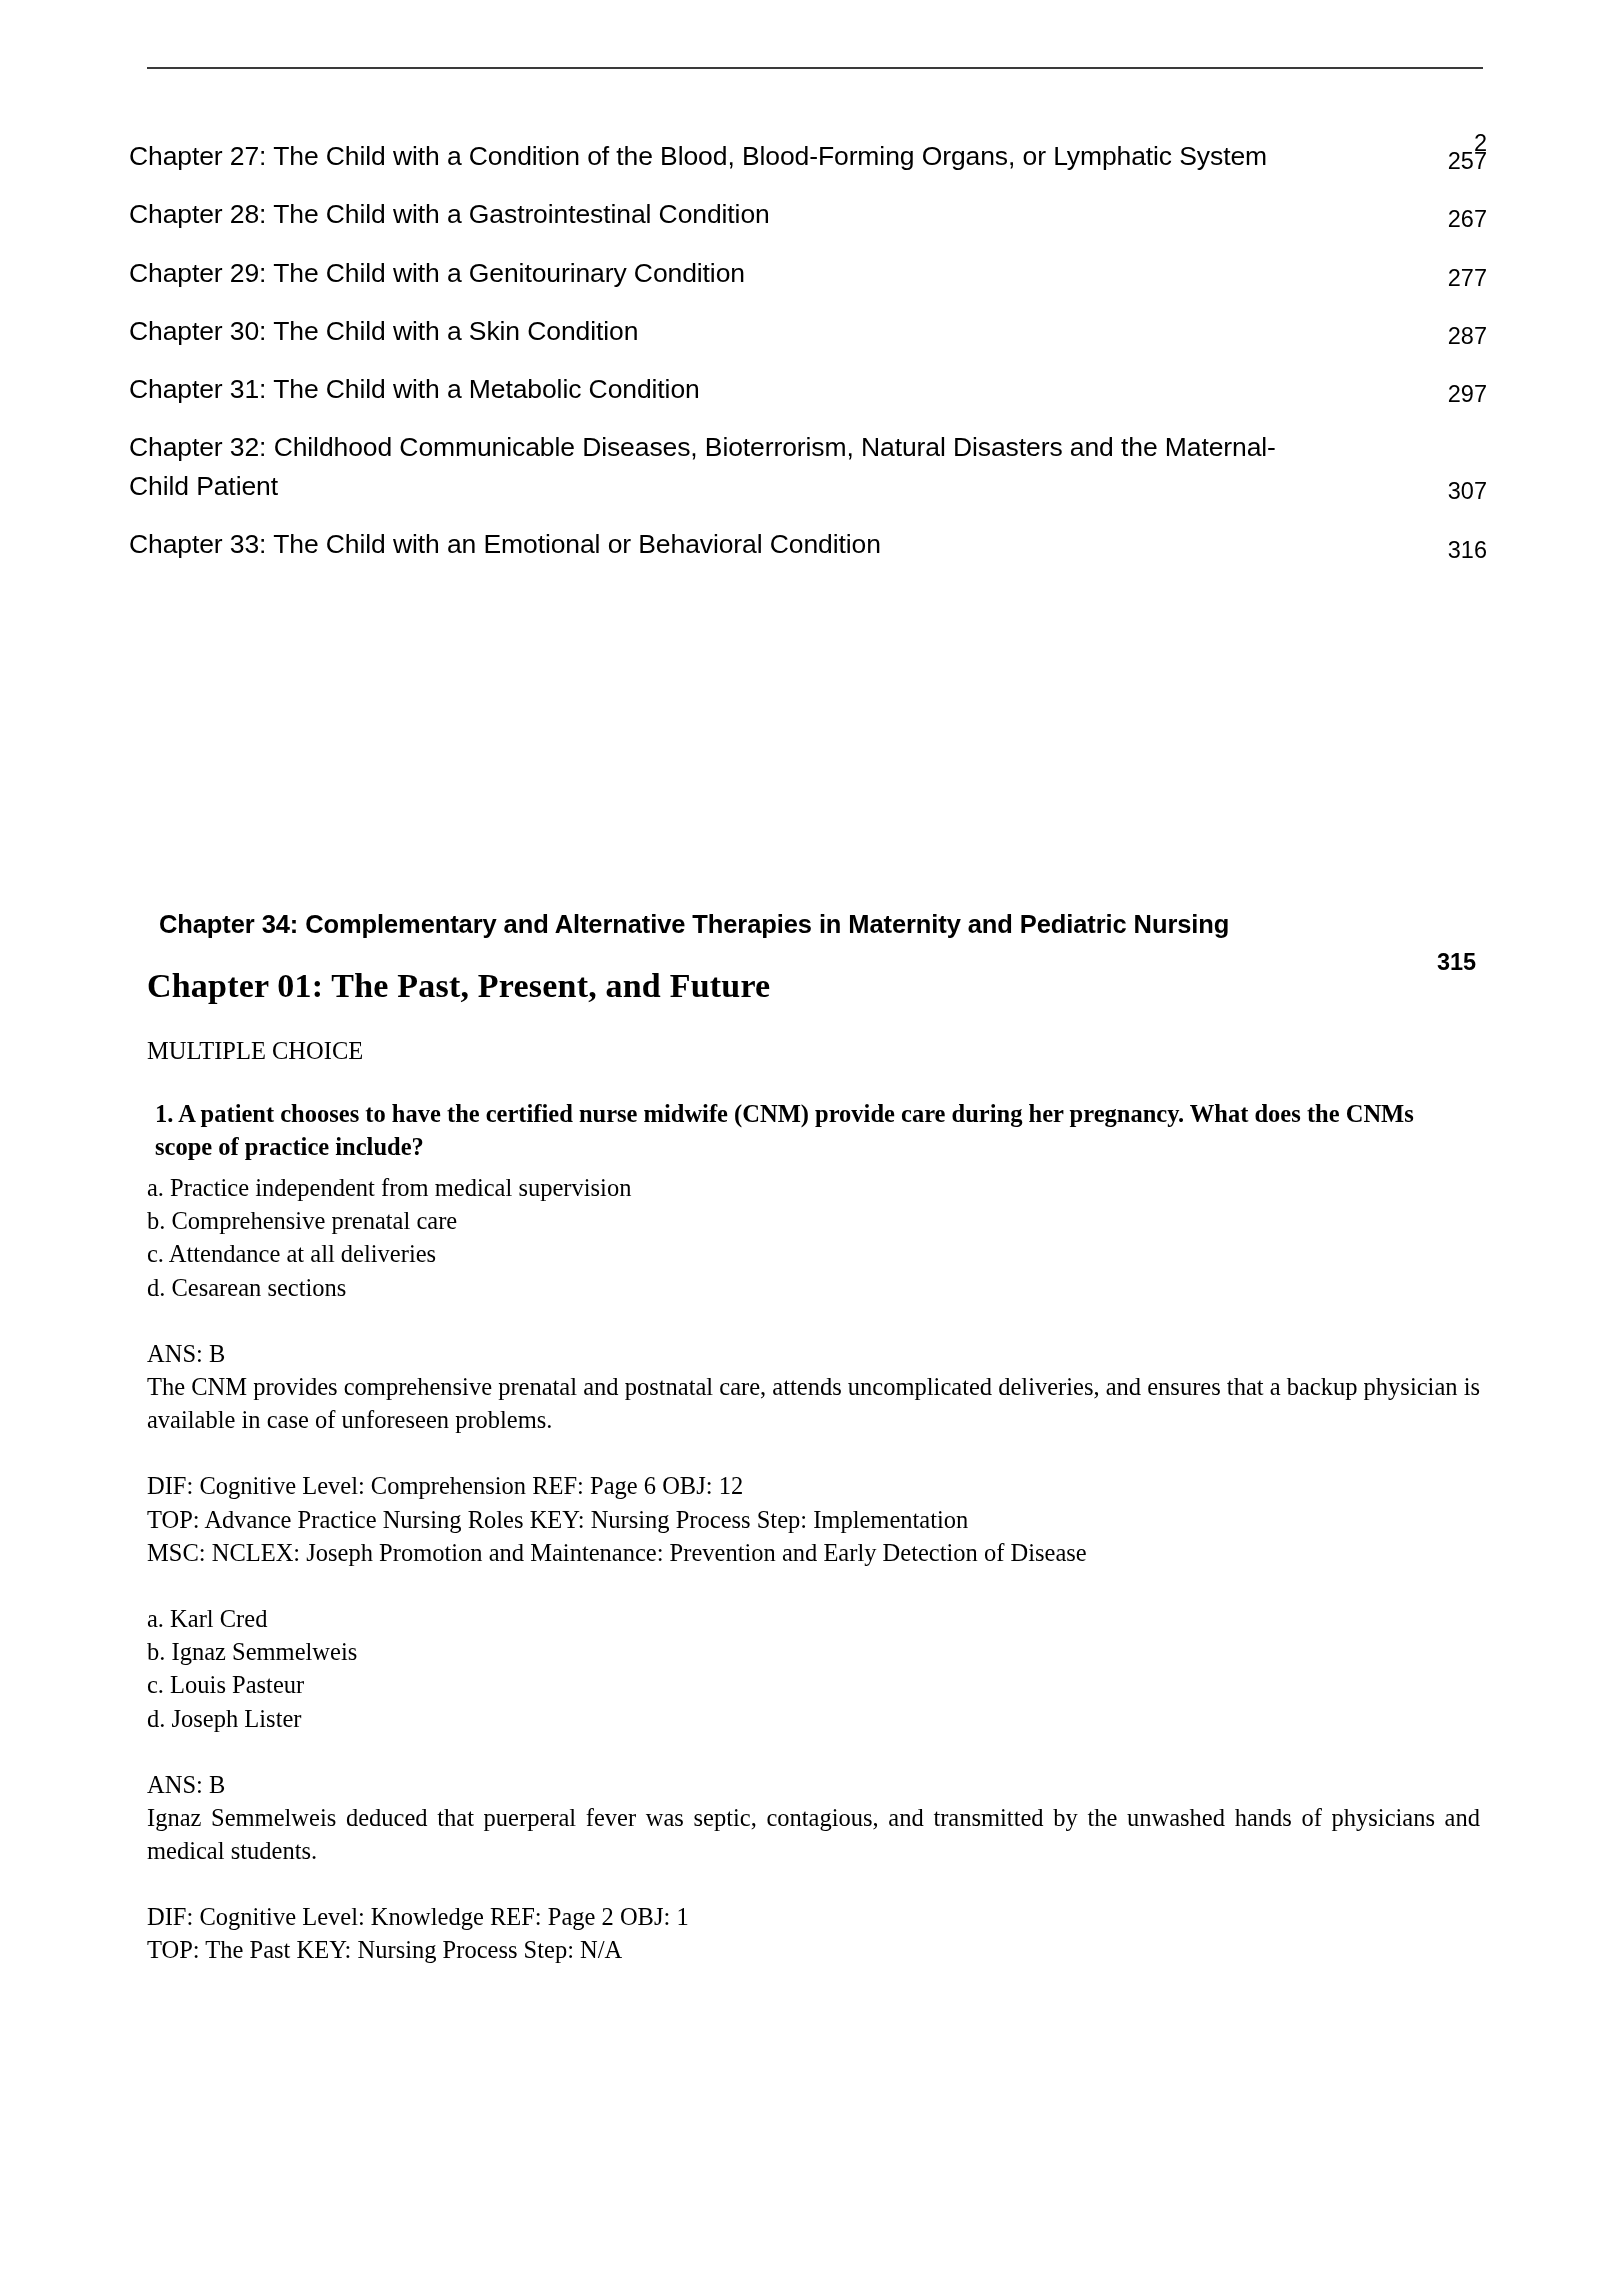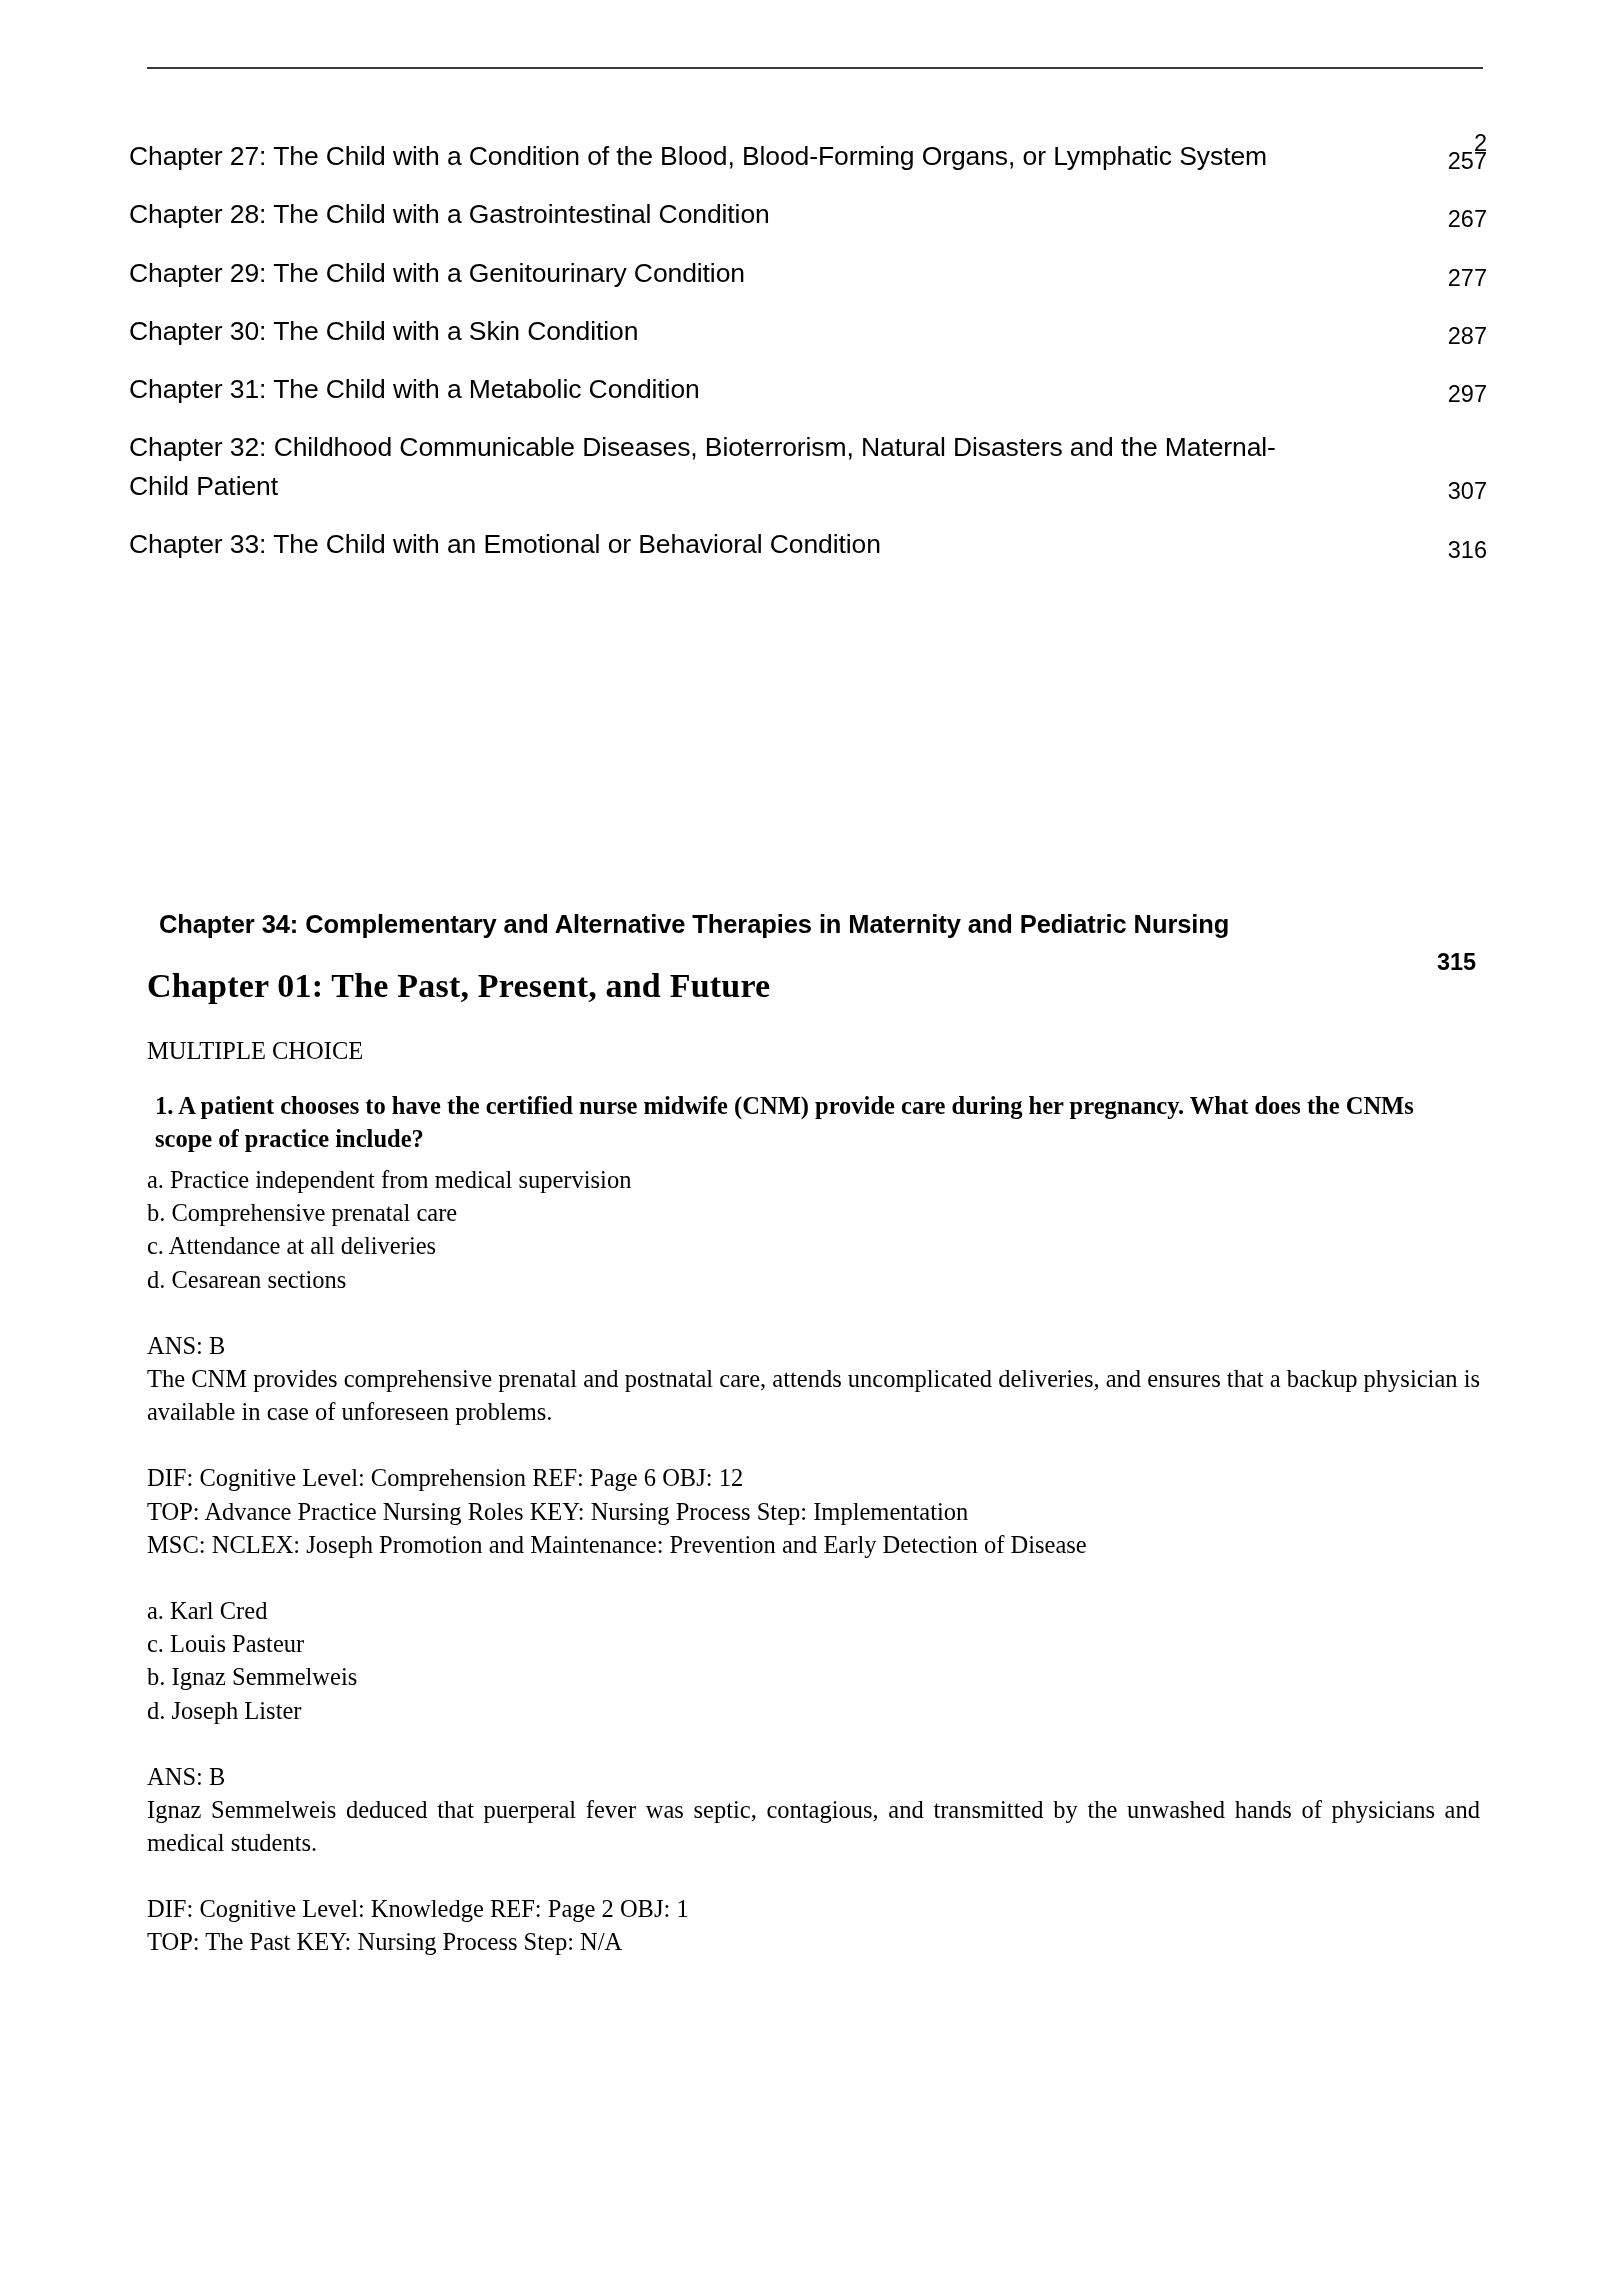--- a/index.html
+++ b/index.html
@@ -101,21 +101,21 @@
   .chapter-heading {
     font-size: 34px;
     font-weight: bold;
     line-height: 1.25;
     margin: 0 0 27.4px 0;
     letter-spacing: 0.2px;
   }
   .section-label {
     font-size: 24.5px;
     line-height: 1.3;
-    margin: 0 0 22px 0;
+    margin: 0 0 30px 0;
   }
   .qblock {
     margin-bottom: 0;
   }
   .qstem {
     font-size: 24.5px;
     line-height: 1.355;
     margin: 8px;
     font-weight: bold;
   }
@@ -220,22 +220,22 @@
       <div class="gap"></div>
       <p class="meta">DIF: Cognitive Level: Comprehension REF: Page 6 OBJ: 12</p>
       <p class="meta">TOP: Advance Practice Nursing Roles KEY: Nursing Process Step: Implementation</p>
       <p class="meta">MSC: NCLEX: Joseph Promotion and Maintenance: Prevention and Early Detection of Disease</p>
     </div>
 
     <div class="gap"></div>
 
     <div class="qblock">
       <p class="opt">a. Karl Cred</p>
+      <p class="opt">b. Ignaz Semmelweis</p>
       <p class="opt">c. Louis Pasteur</p>
-      <p class="opt">b. Ignaz Semmelweis</p>
       <p class="opt">d. Joseph Lister</p>
       <div class="gap"></div>
       <p class="ans">ANS: B</p>
       <p class="rationale">Ignaz Semmelweis deduced that puerperal fever was septic, contagious, and transmitted by the unwashed hands of physicians and medical students.</p>
       <div class="gap"></div>
       <p class="meta">DIF: Cognitive Level: Knowledge REF: Page 2 OBJ: 1</p>
       <p class="meta">TOP: The Past KEY: Nursing Process Step: N/A</p>
     </div>
 
   </div>

